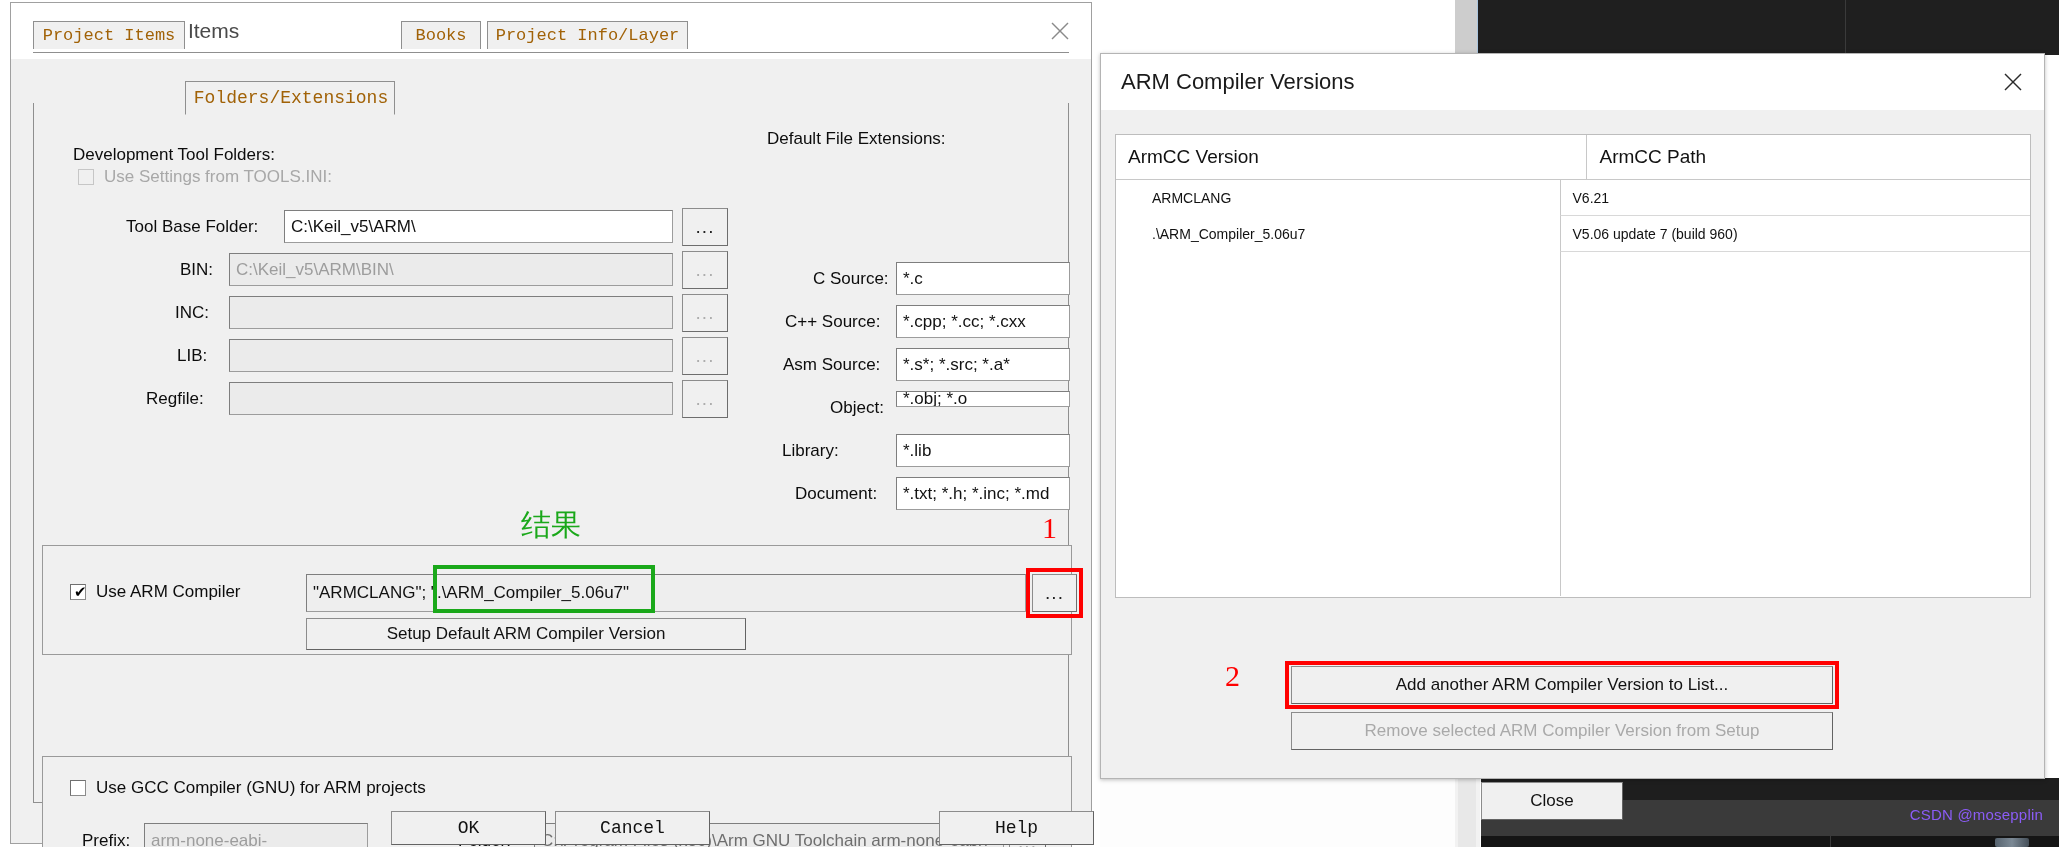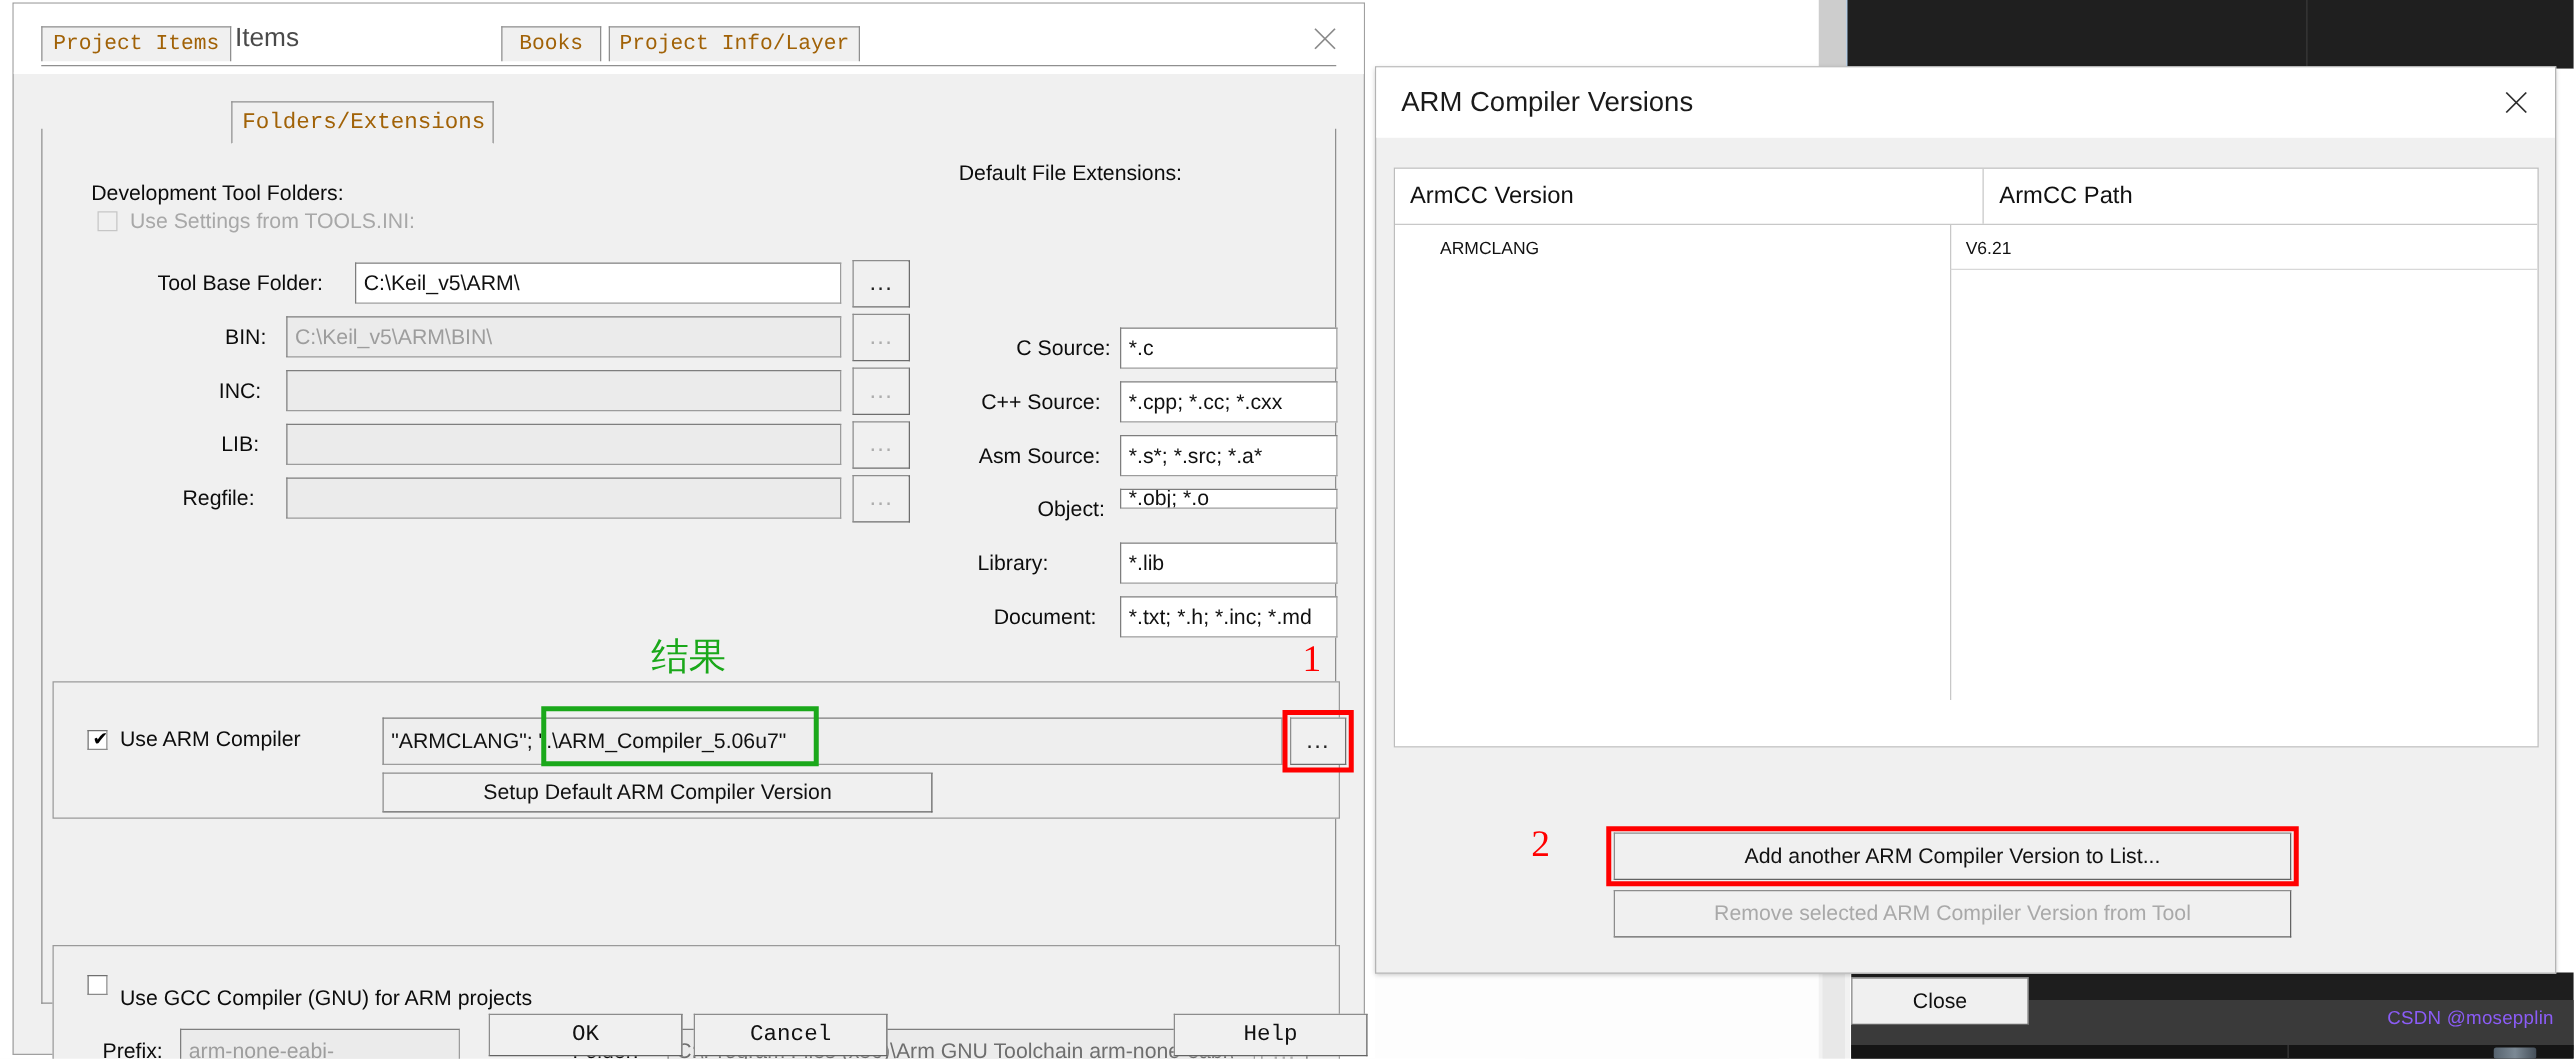--- a/index.html
+++ b/index.html
@@ -296,21 +296,21 @@
     <div class="btn" style="left:272px; top:515px; width:440px; height:32px;">Setup Default ARM Compiler Version</div>
 
     <div class="anno-green-text" style="left:487px; top:402px;">结果</div>
     <div class="anno-green-box" style="left:399px; top:462px; width:222px; height:48px;"></div>
     <div class="anno-num" style="left:1008px; top:408px;">1</div>
     <div class="anno-red-box" style="left:992px; top:465px; width:57px; height:50px;"></div>
 
     <div class="groupbox" style="left:8px; top:653px; width:1030px; height:118px;"></div>
 
     <div class="cbox" style="left:36px; top:677px;"></div>
-    <div class="lbl" style="left:62px; top:675px;margin-top:11px;">Use GCC Compiler (GNU) for ARM projects</div>
+    <div class="lbl" style="left:62px; top:675px;">Use GCC Compiler (GNU) for ARM projects</div>
 
     <div class="lbl" style="left:48px; top:728px;">Prefix:</div>
     <div class="tfield disabled" style="left:110px; top:720px; width:224px; height:35px;">arm-none-eabi-</div>
 
     <div class="lbl" style="left:424px; top:728px;">Folder:</div>
     <div class="tfield disabled" style="left:500px; top:720px; width:470px; height:35px; color:#6e6e6e;">C:\Program Files (x86)\Arm GNU Toolchain arm-none-eabi\</div>
     <div class="dots-btn dim" style="left:975px; top:722px; width:37px; height:33px;">...</div>
   </div>
 
   <div class="btn mono" style="left:380px; top:808px; width:155px; height:34px;">OK</div>
@@ -334,28 +334,32 @@
     <div class="lv-header">
       <div class="cell" style="width:471px;">ArmCC Version</div>
       <div class="cell" style="width:444px;">ArmCC Path</div>
     </div>
 
     <div class="lv-row">
       <div class="cell c1" style="width:444px; border-bottom-color:#ffffff;">ARMCLANG</div>
       <div class="cell c2" style="width:471px;">V6.21</div>
     </div>
 
+    <div class="lv-row">
+      <div class="cell c1" style="width:444px; border-bottom-color:#ffffff;">.\ARM_Compiler_5.06u7</div>
+      <div class="cell c2" style="width:471px;">V5.06 update 7 (build 960)</div>
+    </div>
 
     <div class="lv-fill" style="height:344px;">
       <div class="c1" style="width:444px;"></div>
       <div class="c2" style="width:471px;"></div>
     </div>
   </div>
 
   <div class="btn" style="left:190px; top:612px; width:542px; height:38px;">Add another ARM Compiler Version to List...</div>
 
-  <div class="btn disabled" style="left:190px; top:658px; width:542px; height:38px;">Remove selected ARM Compiler Version from Tool</div>
+  <div class="btn disabled" style="left:190px; top:658px; width:542px; height:38px;">Remove selected ARM Compiler Version from Setup</div>
 
   <div class="btn" style="left:380px; top:728px; width:142px; height:38px;">Close</div>
 
   <div class="anno-num" style="left:124px; top:605px;">2</div>
   <div class="anno-red-box" style="left:184px; top:607px; width:554px; height:48px;"></div>
 </div>
 
 </body></html>

